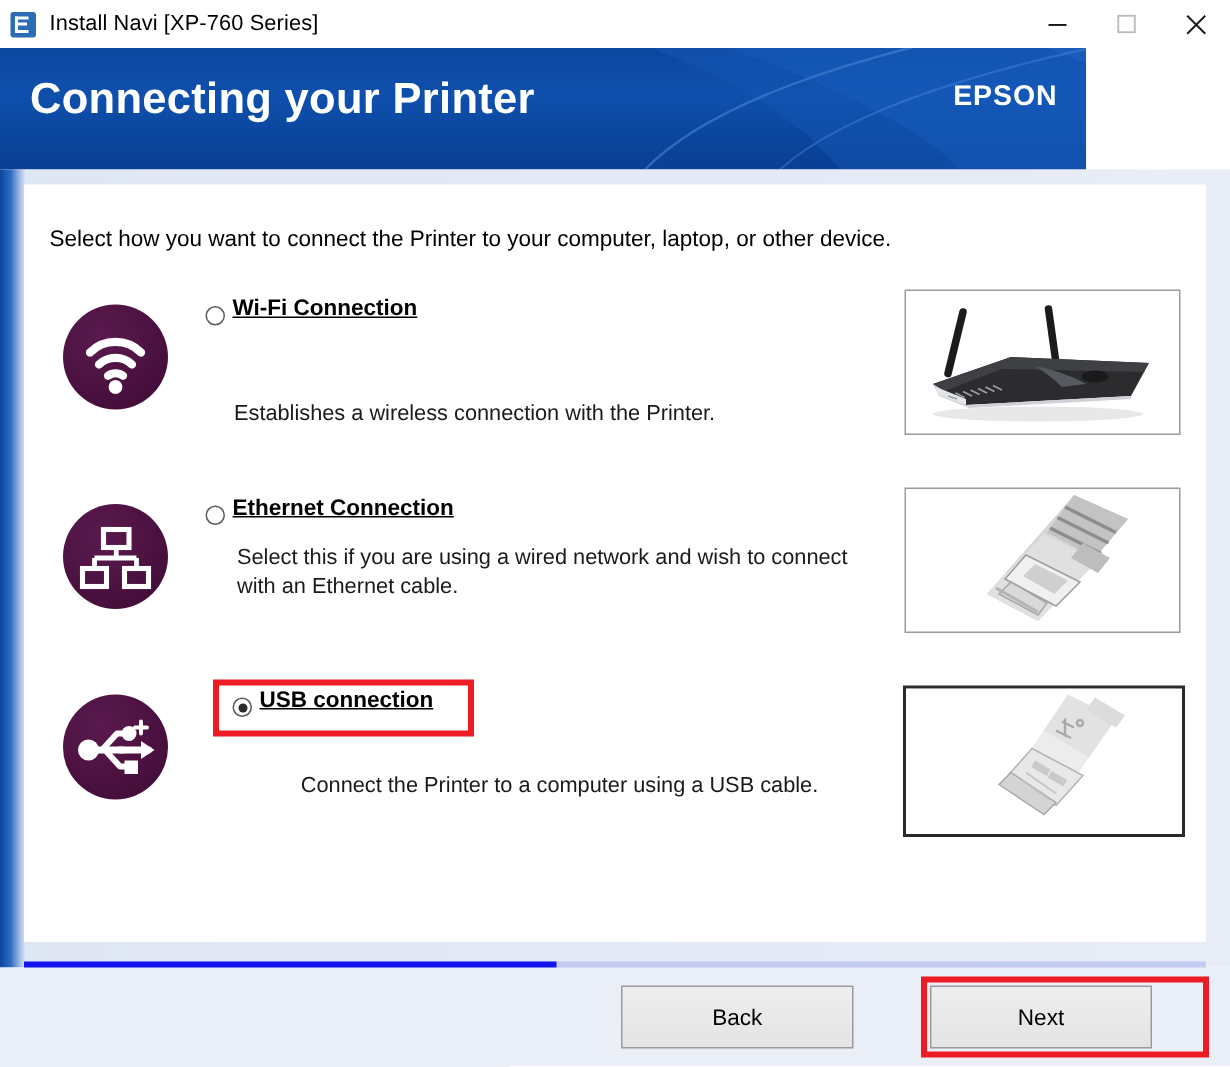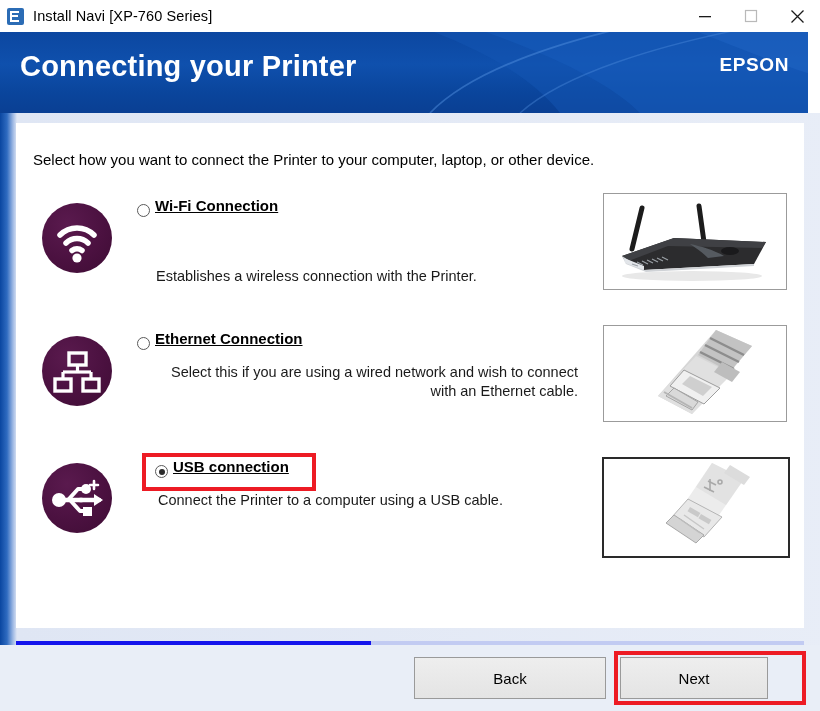--- a/index.html
+++ b/index.html
@@ -72,21 +72,21 @@
     align-items: center;
     justify-content: center;
     background: transparent;
   }
   .win-btn svg { display: block; }
 
   
   .header {
     position: absolute;
     left: 0; top: 32px;
-    width: 808px; height: 81px;
+    width: 724px; height: 81px;
     background: linear-gradient(180deg, #0c47a0 0%, #0f50ad 40%, #0a459c 75%, #0a3f93 100%);
     overflow: hidden;
   }
   .header .swoosh {
     position: absolute;
     left: 0; top: 0;
     width: 820px; height: 81px;
   }
   .header-title {
     position: absolute;
@@ -312,21 +312,21 @@
             <rect x="13" y="43" width="16" height="12" fill="none" stroke="#ffffff" stroke-width="3.4"></rect>
             <rect x="41" y="43" width="16" height="12" fill="none" stroke="#ffffff" stroke-width="3.4"></rect>
             <path d="M35.5 29 L35.5 36" stroke="#ffffff" stroke-width="3.2"></path>
             <path d="M21 36 L49 36" stroke="#ffffff" stroke-width="3.2"></path>
             <path d="M21 36 L21 43" stroke="#ffffff" stroke-width="3.2"></path>
             <path d="M49 36 L49 43" stroke="#ffffff" stroke-width="3.2"></path>
           </svg>
         </div>
         <div class="opt-radio" style="left:121px; top:16px;"></div>
         <div class="opt-label" style="left:139px; top:9px;">Ethernet Connection</div>
-        <div class="opt-desc" style="left:142px; top:42px; width:420px;text-align:right;">Select this if you are using a wired network and wish to connect with an Ethernet cable.</div>
+        <div class="opt-desc" style="left:142px; top:42px; width:420px;">Select this if you are using a wired network and wish to connect with an Ethernet cable.</div>
         <div class="opt-photo" style="left:587px; top:4px; width:182px; height:95px; border:1px solid #9b9b9b;">
           <svg width="180" height="93" viewBox="0 0 180 93">
             <rect width="180" height="93" fill="#ffffff"></rect>
             <path d="M112 4 L148 20 L88 88 L54 70 Z" fill="#d6d6d6"></path>
             <path d="M112 4 L148 20 L126 46 L94 29 Z" fill="#c3c3c3"></path>
             <g stroke="#8d8d8d" stroke-width="2.4" fill="none">
               <path d="M106 12 L140 29"></path>
               <path d="M101 19 L135 36"></path>
               <path d="M96 26 L130 43"></path>
             </g>
@@ -350,21 +350,21 @@
             <circle cx="44" cy="26" r="5" fill="#ffffff"></circle>
             <rect x="41" y="44" width="9" height="9" fill="#ffffff"></rect>
             <path d="M38 37 L57 37" stroke="#ffffff" stroke-width="4.6" stroke-linecap="round"></path>
             <path d="M52 31 L61 37 L52 43 Z" fill="#ffffff"></path>
             <path d="M52 18 L52 26 M48 22 L56 22" stroke="#ffffff" stroke-width="2.6" stroke-linecap="round"></path>
           </svg>
         </div>
         <div class="opt-radio checked" style="left:139px; top:14px;"></div>
         <div class="opt-label" style="left:157px; top:7px;">USB connection</div>
         <div class="highlight-box" style="left: 126px; top: 2px; width: 174px; height: 38px; border-color: rgb(237, 27, 36);"></div>
-        <div class="opt-desc" style="left:142px; top:40px; width:430px;">Connect the Printer to a computer using a USB cable.</div>
+        <div class="opt-desc" style="left:142px; top:64px; width:430px;text-align:center;">Connect the Printer to a computer using a USB cable.</div>
         <div class="opt-photo" style="left:586px; top:6px; width:184px; height:97px; border:2px solid #2a2a2a;">
           <svg width="180" height="93" viewBox="0 0 180 93">
             <rect width="180" height="93" fill="#ffffff"></rect>
             <path d="M108 4 L140 20 L104 72 L74 54 Z" fill="#ececec"></path>
             <path d="M108 4 L140 20 L122 46 L92 28 Z" fill="#e2e2e2"></path>
             <path d="M84 40 L118 58 L100 78 L68 58 Z" fill="#e8e8e8" stroke="#b4b4b4" stroke-width="1"></path>
             <path d="M70 56 L100 76 L92 84 L62 64 Z" fill="#d4d4d4" stroke="#a8a8a8" stroke-width="1"></path>
             <path d="M76 60 L96 74" stroke="#bdbdbd" stroke-width="1.4"></path>
             <path d="M80 56 L100 70" stroke="#c6c6c6" stroke-width="1.4"></path>
             <g fill="#c9c9c9">
@@ -383,18 +383,18 @@
       </div>
 
     </div>
 
     <div class="progress-track" style="background: rgb(194, 203, 242);">
       <div class="progress-fill" id="progress-fill" style="width: 45%; background: rgb(20, 20, 236);"></div>
     </div>
   </div>
 
   <div class="footer">
-    <div class="btn" style="left:414px; top:12px; width:192px;">Back</div>
+    <div class="btn" style="left:414px; top:12px; width:155px;">Back</div>
     <div class="btn" style="left:620px; top:12px; width:148px;">Next</div>
     <div class="highlight-box" style="left: 614px; top: 6px; width: 192px; height: 54px; border-color: rgb(237, 27, 36);"></div>
   </div>
 
 </div>
 
 </body></html>

